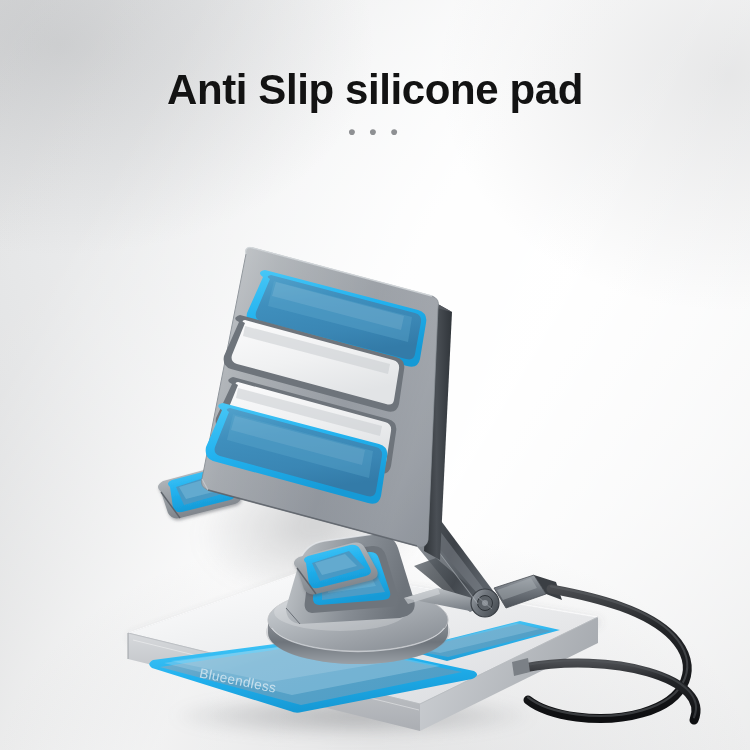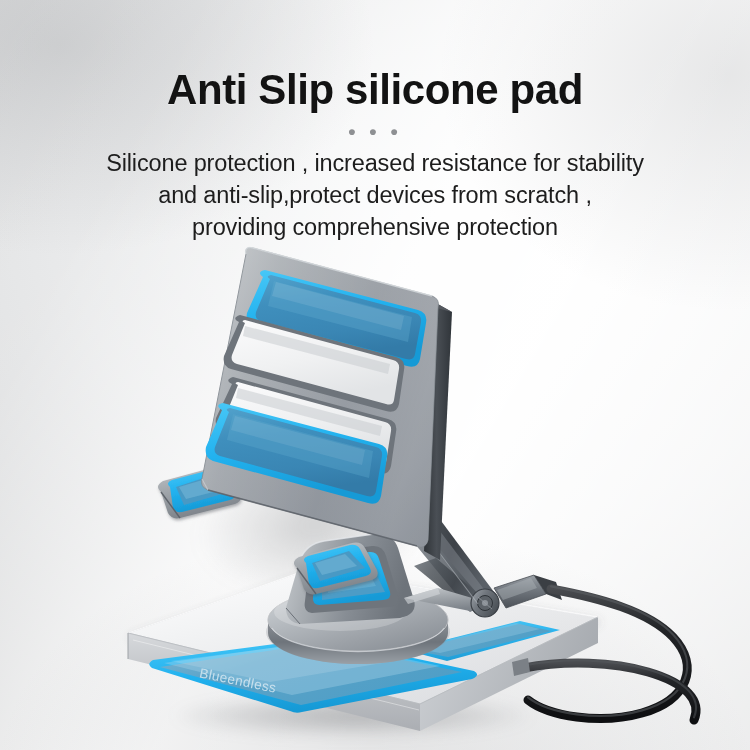--- a/index.html
+++ b/index.html
@@ -67,25 +67,20 @@
   }
 </style>
 </head>
 <body>
 
 <div id="bg"></div>
 
 <div id="textblock">
   <div id="title">Anti Slip silicone pad</div>
   <div id="ellipsis">• • •</div>
-  <div id="subtitle">
-    <div>Silicone protection , increased resistance for stability</div>
-    <div>and anti-slip,protect devices from scratch ,</div>
-    <div>providing comprehensive protection</div>
-  </div>
 </div>
 
 <div id="scene">
   <div class="panel-shadow"></div>
   <div class="floor-shadow"></div>
 
   <svg width="750" height="750" viewBox="0 0 750 750" style="position:absolute;left:0;top:0;">
     <defs>
 
       <linearGradient id="gPanel" x1="0" y1="0" x2="1" y2="1">

